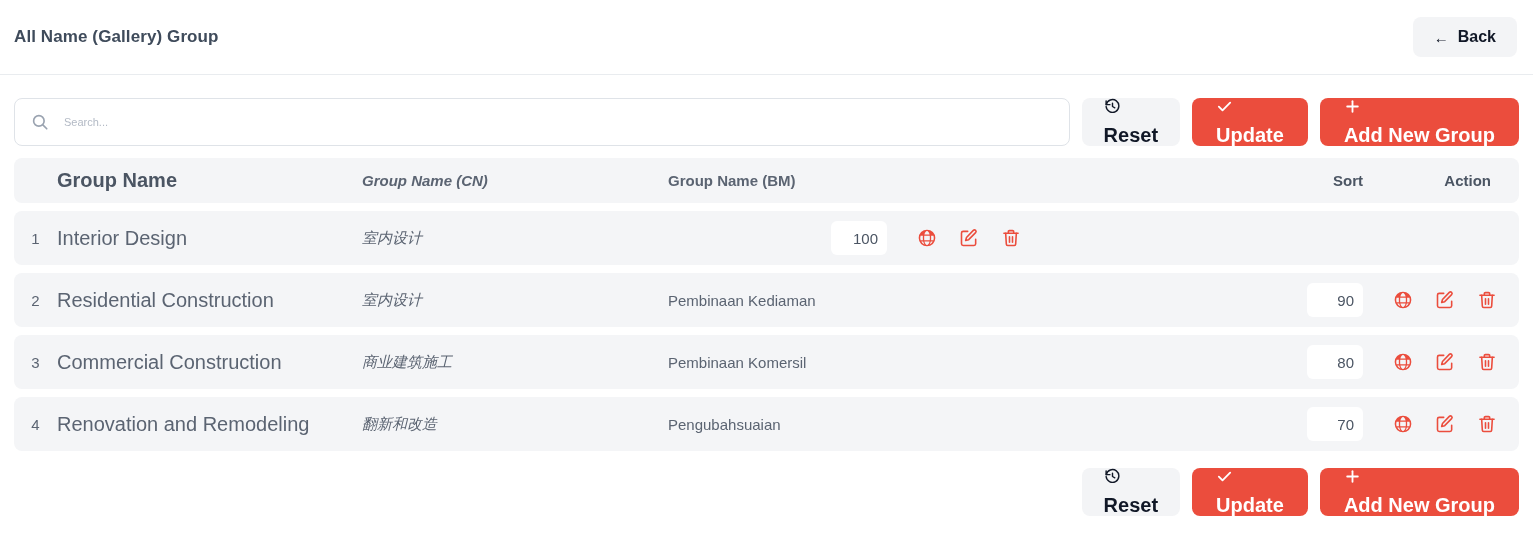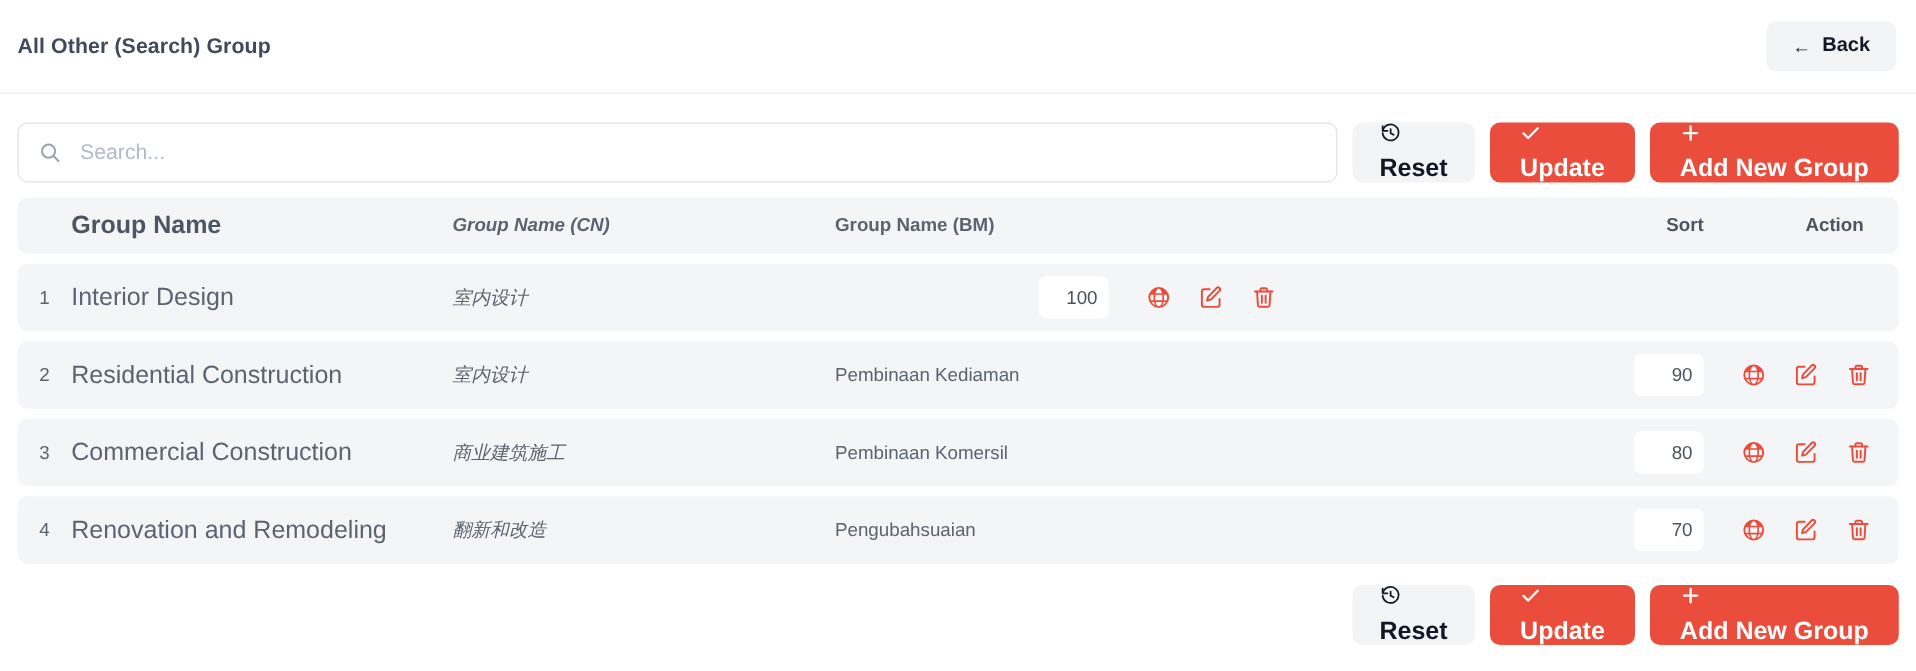--- a/index.html
+++ b/index.html
@@ -61,21 +61,21 @@
     transform: translateY(-50%);
     width: 18px; height: 18px;
     color: #9aa3b0;
     display: flex; align-items: center; justify-content: center;
   }
   .search-input {
     width: 100%; height: 48px;
     border: 1px solid #dfe3e8;
     border-radius: 8px;
     padding: 0 14px 0 49px;
-    font-size: 17px;
+    font-size: 11px;
     color: #374151;
     outline: none;
     background: #fff;
     font-family: "Liberation Sans", sans-serif;
   }
   .search-input::placeholder { color: #b3bac5; }
 
   .btn {
     display: inline-flex;
     justify-content: center;
@@ -149,21 +149,21 @@
     display: flex;
     justify-content: flex-end;
     gap: 12px;
     padding: 17px 14px 0 14px;
   }
 </style>
 </head>
 <body>
 
 <div class="topbar">
-  <div class="page-title">All Other (Search) Group</div>
+  <div class="page-title">All Name (Gallery) Group</div>
   <button class="back-btn">
     <span class="arrow">←</span>
     <span>Back</span>
   </button>
 </div>
 
 <div class="toolbar">
   <div class="search-wrap">
     <span class="s-icon">
       <svg width="18" height="18" viewBox="0 0 24 24" fill="none" stroke="currentColor" stroke-width="2.2" stroke-linecap="round">

